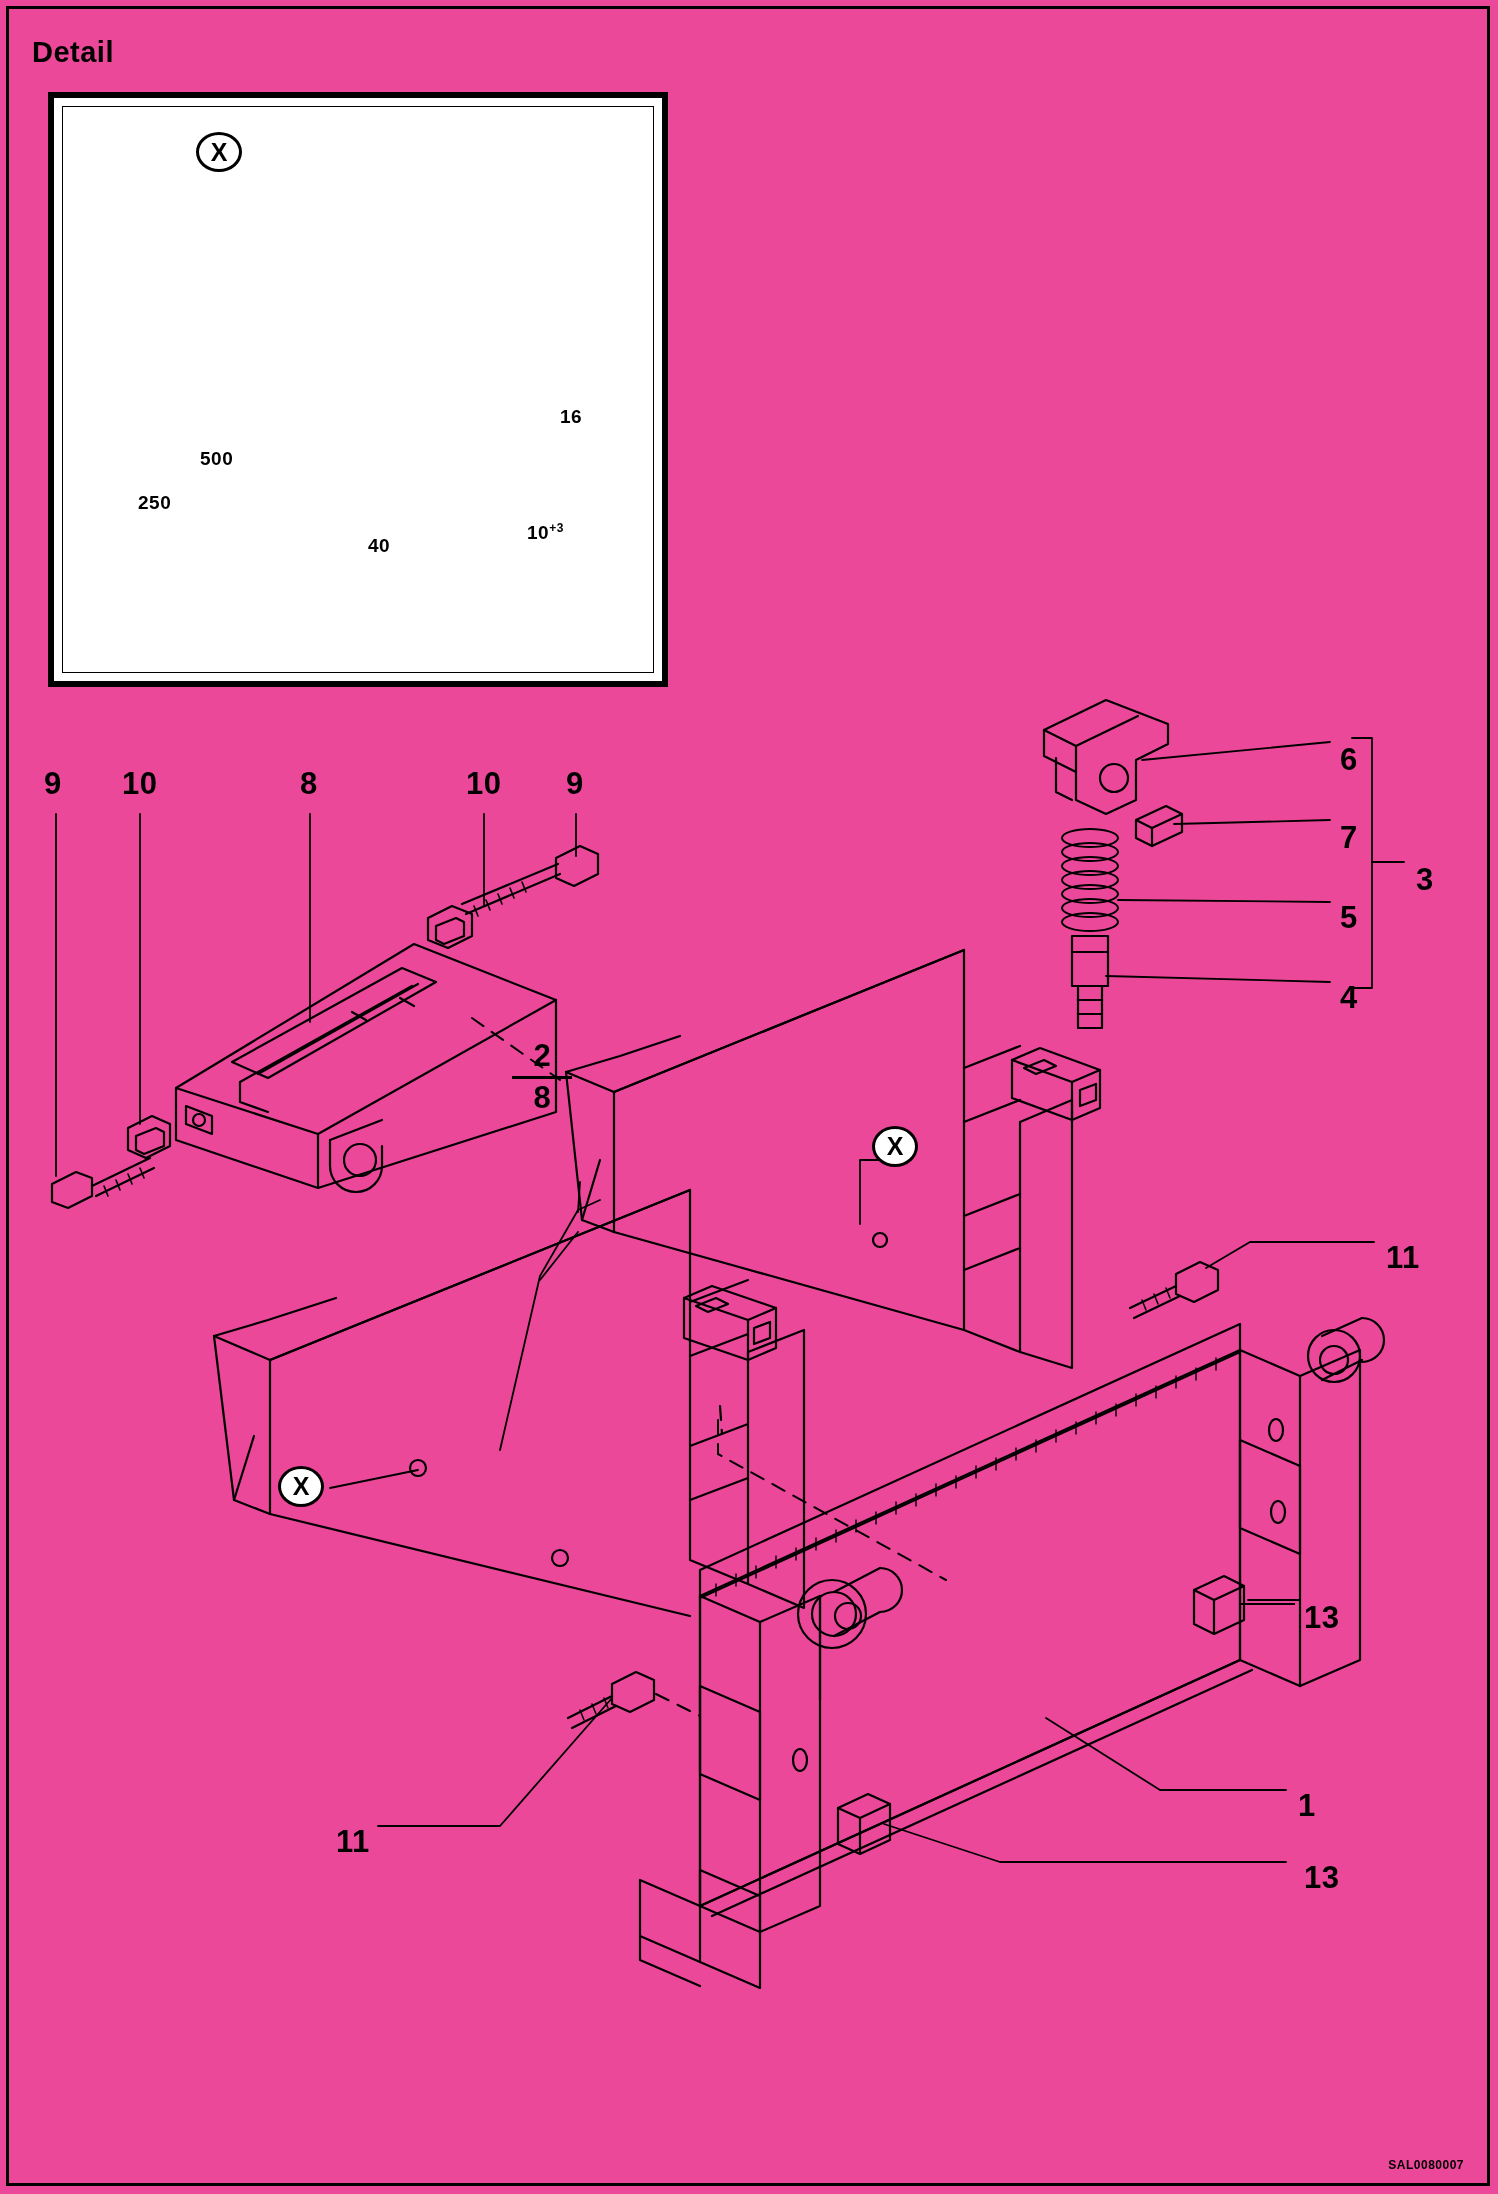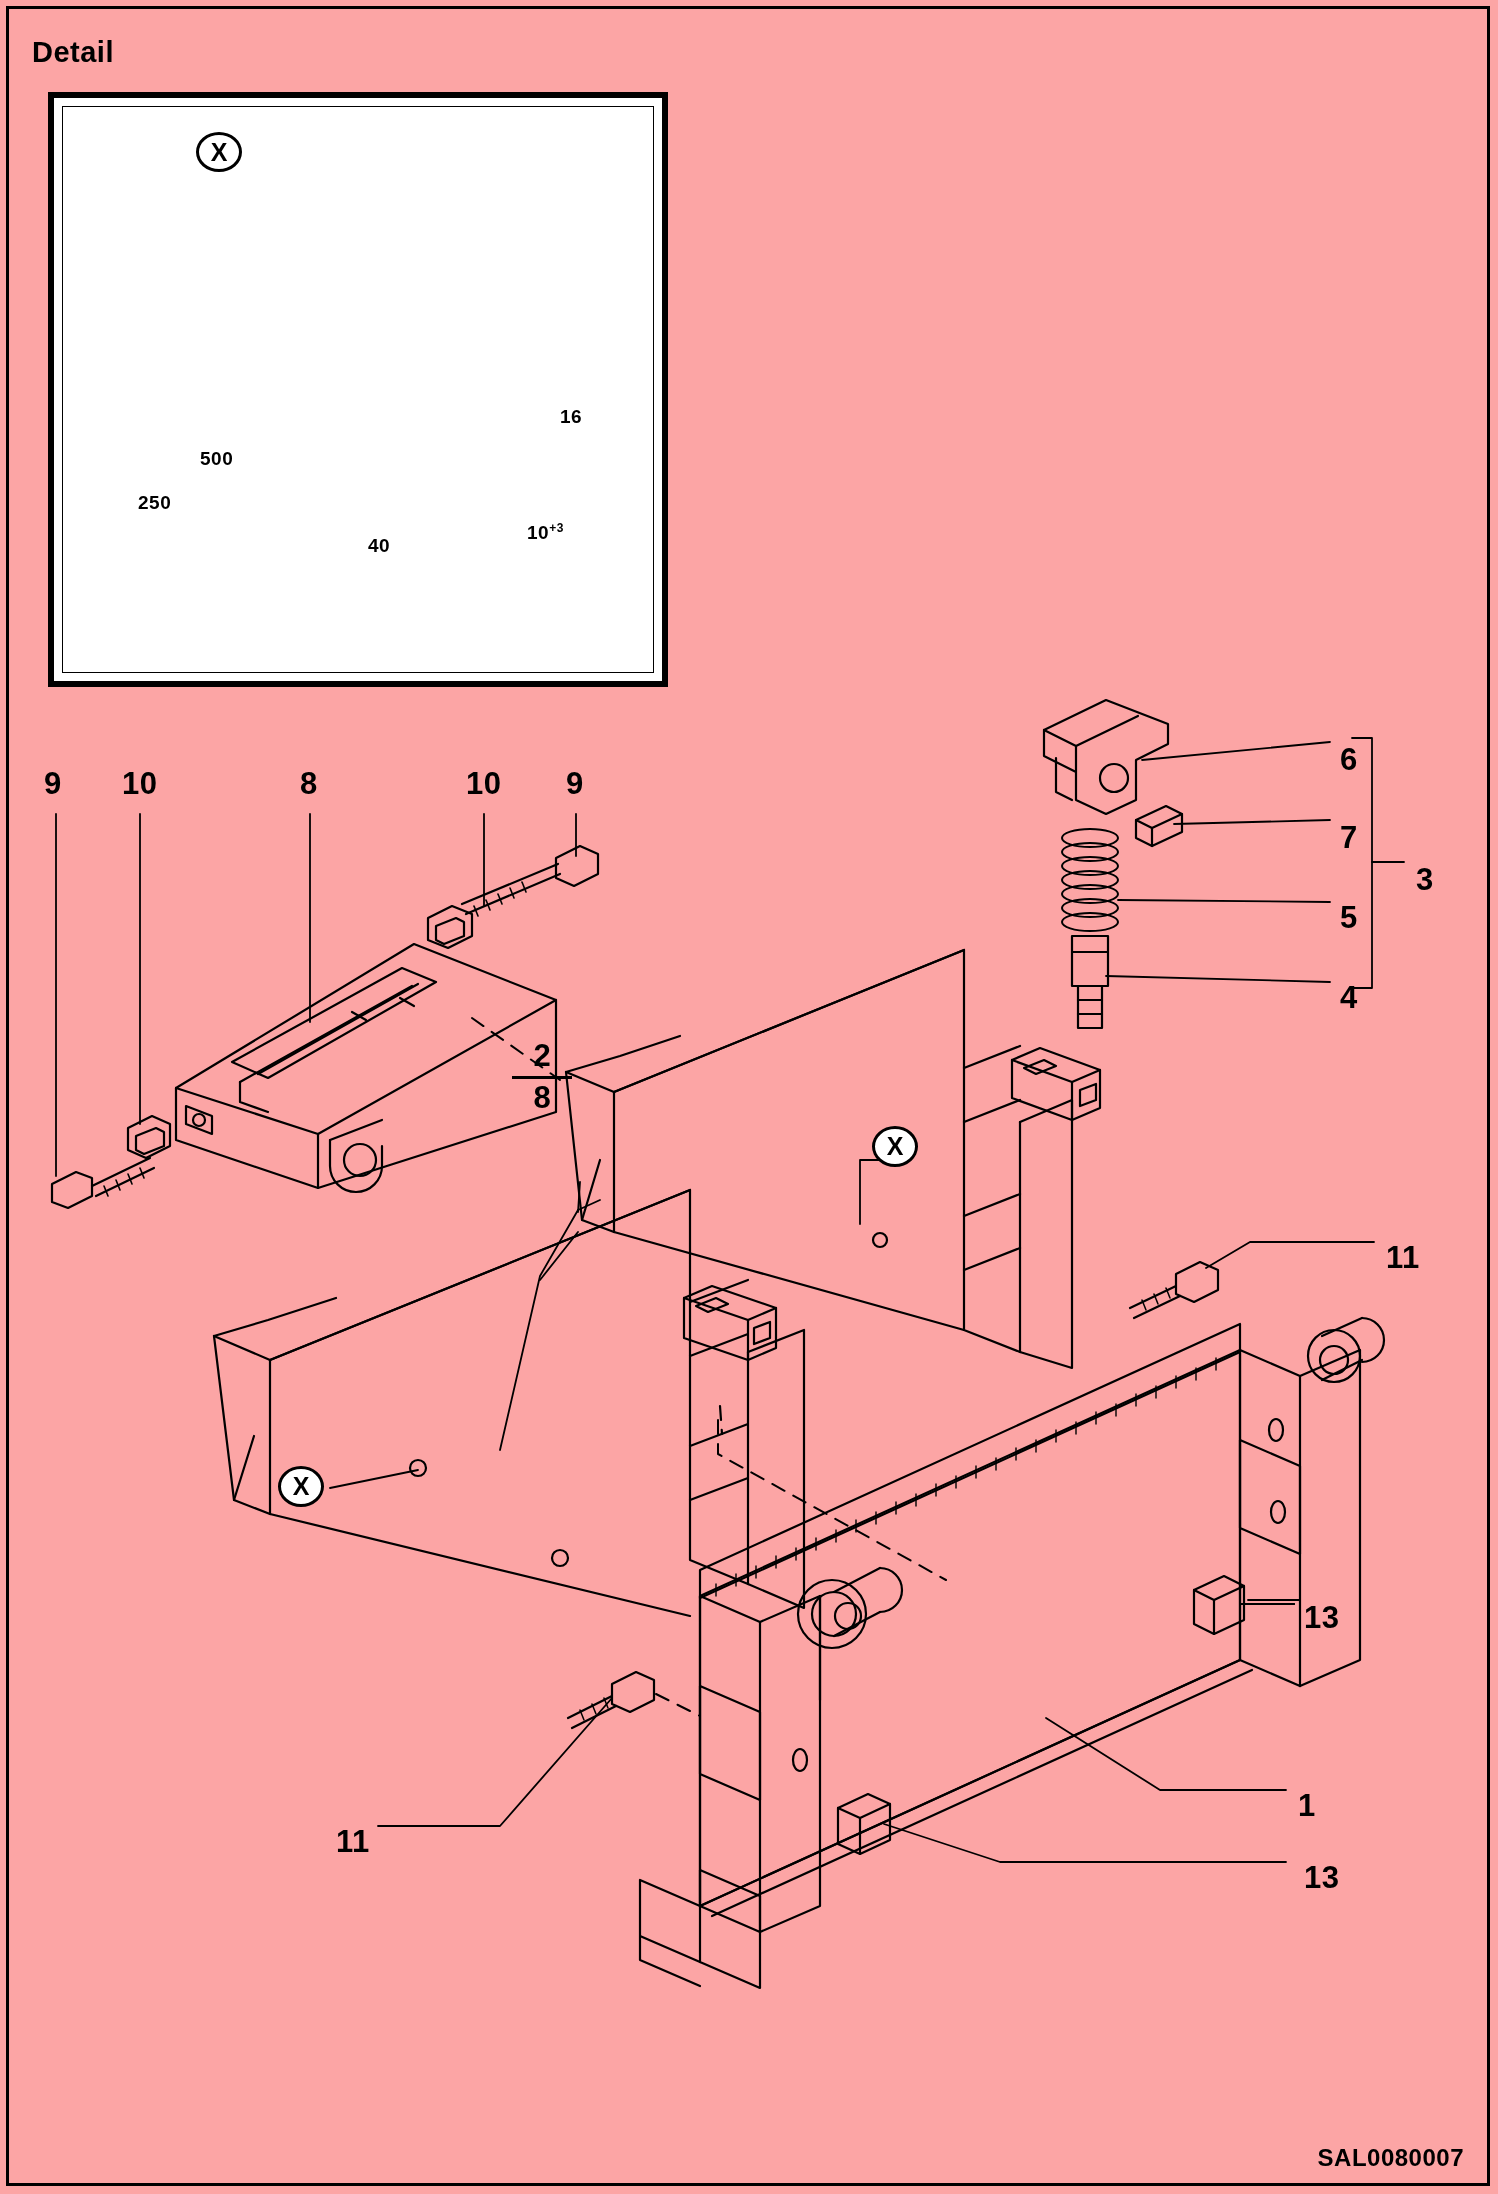--- a/index.html
+++ b/index.html
@@ -8,21 +8,21 @@
     background: #ffffff;
   }
   body {
     font-family: "Liberation Sans", sans-serif;
     color: #000000;
   }
   #page {
     position: relative;
     width: 1498px;
     height: 2194px;
-    background: #fca5a5;
+    background: #ec4899;
     overflow: hidden;
   }
   
   #page-border {
     position: absolute;
     left: 6px;
     top: 6px;
     width: 1484px;
     height: 2180px;
     border: 3px solid #000;
@@ -125,21 +125,21 @@
   .x-marker {
     position: absolute;
     width: 46px;
     height: 41px;
     font-size: 25px;
   }
   #footer-code {
     position: absolute;
     right: 34px;
     bottom: 22px;
-    font-size: 24px;
+    font-size: 12px;
     font-weight: bold;
     letter-spacing: 0.5px;
   }
   svg.art {
     position: absolute;
     left: 0;
     top: 0;
     width: 1498px;
     height: 2194px;
     pointer-events: none;

